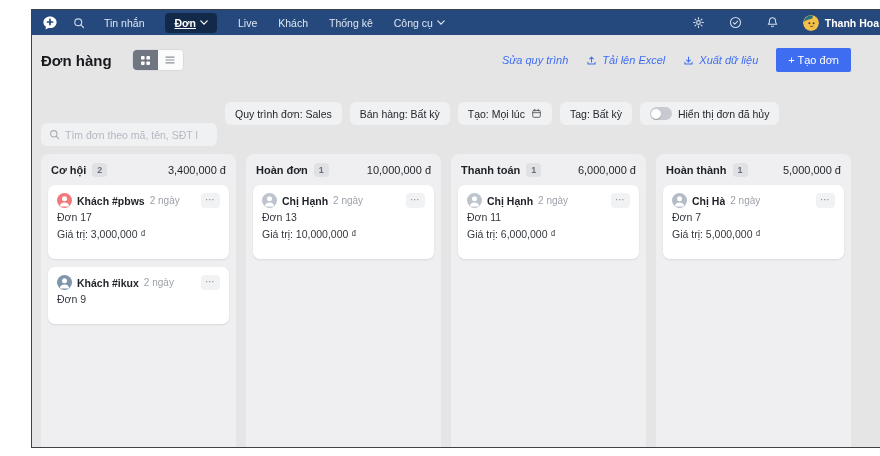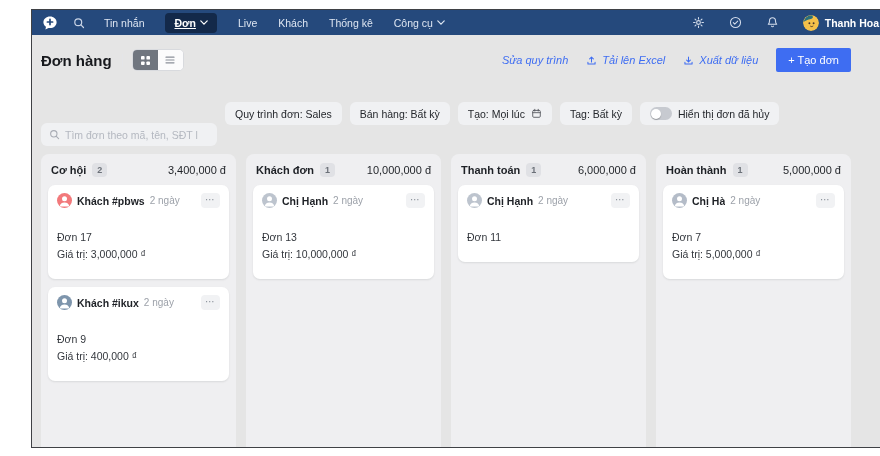--- a/index.html
+++ b/index.html
@@ -73,21 +73,21 @@
   .col-cards { padding:1px 7px; overflow:hidden; }
   .card { background:#fff; border-radius:7px; box-shadow:0 1px 2px rgba(23,25,29,.1);
           padding:8px 9px 19px; margin-bottom:8px; cursor:pointer; }
   .card-top { display:flex; align-items:center; gap:5px; }
   .cavatar { width:15px; height:15px; border-radius:50%; overflow:hidden; flex:0 0 15px; display:flex; }
   .cavatar svg { width:15px; height:15px; }
   .cname { font-size:10.5px; font-weight:700; color:#1E2126; white-space:nowrap; overflow:hidden; }
   .cage { font-size:10px; color:#9CA1A9; white-space:nowrap; }
   .cmenu { margin-left:auto; color:#8A9099; background:#F1F2F4; border-radius:4px; font-size:10px;
            line-height:7px; padding:3px 4px 5px; letter-spacing:1px; cursor:pointer; }
-  .corder { font-size:10.5px; color:#34383E; margin-top:23px; }
+  .corder { font-size:10.5px; color:#34383E; margin-top:3px; }
   .cvalue { font-size:10.5px; color:#34383E; margin-top:5px; }
 </style>
 </head>
 <body>
 
 <div class="window">
 
   <nav class="navbar">
     <span class="logo">
       <svg viewBox="0 0 16 16">
@@ -273,27 +273,26 @@
                 <svg viewBox="0 0 15 15">
                   <circle cx="7.5" cy="5.7" r="2.5" fill="#fff"></circle>
                   <path d="M2.7 13.6a4.85 4.85 0 0 1 9.6 0z" fill="#fff"></path>
                 </svg>
               </span>
               <span class="cname">Khách #ikux</span>
               <span class="cage">2 ngày</span>
               <span class="cmenu">⋯</span>
             </div>
             <div class="corder">Đơn 9</div>
-            <div class="cvalue">Giá trị: 400,000 ₫</div>
           </div>
         </div>
       </div>
       <div class="column">
         <div class="col-head">
-          <span class="col-title">Khách đơn</span>
+          <span class="col-title">Hoàn đơn</span>
           <span class="col-count">1</span>
           <span class="col-total">10,000,000 đ</span>
         </div>
         <div class="col-cards">
           <div class="card">
             <div class="card-top">
               <span class="cavatar" style="background:#BDC4CE">
                 <svg viewBox="0 0 15 15">
                   <circle cx="7.5" cy="5.7" r="2.5" fill="#fff"></circle>
                   <path d="M2.7 13.6a4.85 4.85 0 0 1 9.6 0z" fill="#fff"></path>
@@ -321,20 +320,21 @@
                 <svg viewBox="0 0 15 15">
                   <circle cx="7.5" cy="5.7" r="2.5" fill="#fff"></circle>
                   <path d="M2.7 13.6a4.85 4.85 0 0 1 9.6 0z" fill="#fff"></path>
                 </svg>
               </span>
               <span class="cname">Chị Hạnh</span>
               <span class="cage">2 ngày</span>
               <span class="cmenu">⋯</span>
             </div>
             <div class="corder">Đơn 11</div>
+            <div class="cvalue">Giá trị: 6,000,000 ₫</div>
           </div>
         </div>
       </div>
       <div class="column">
         <div class="col-head">
           <span class="col-title">Hoàn thành</span>
           <span class="col-count">1</span>
           <span class="col-total">5,000,000 đ</span>
         </div>
         <div class="col-cards">

